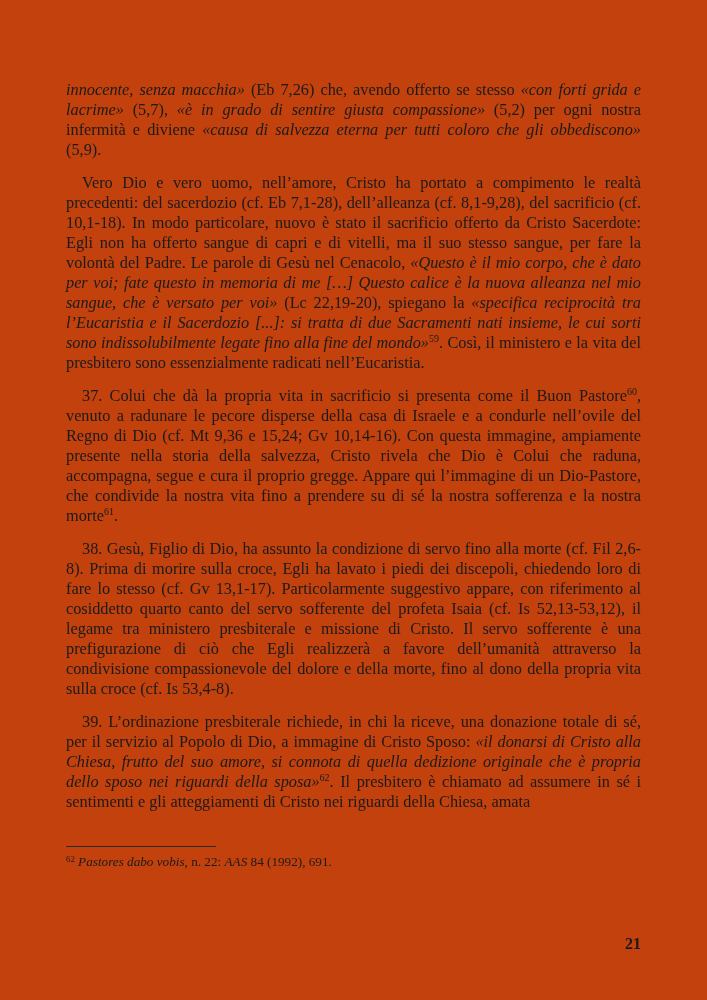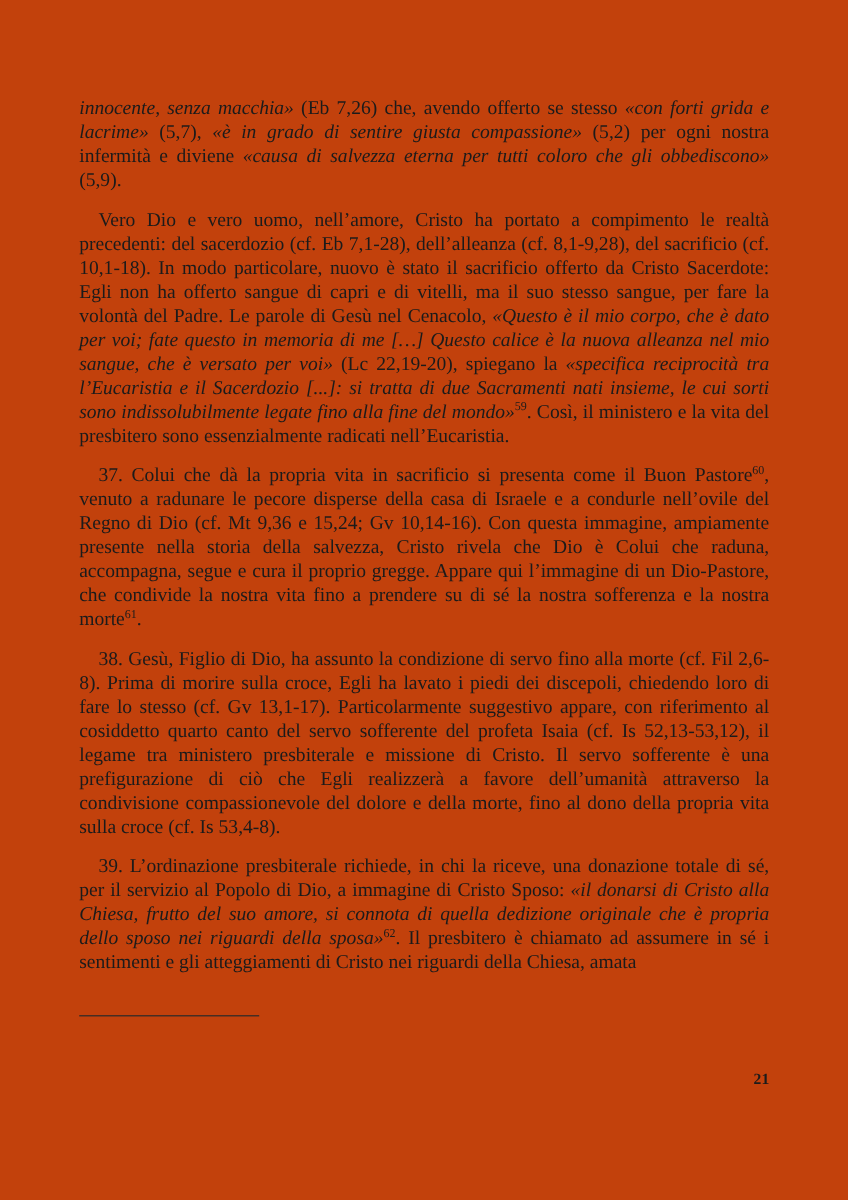--- a/index.html
+++ b/index.html
@@ -64,38 +64,39 @@
   .footnote sup {
     font-size: 8.8px;
     top: -4px;
   }
   .sc {
     font-variant: small-caps;
   }
   .page-number {
     position: absolute;
     right: 66px;
-    top: 890px;
-    font-size: 13px;
+    top: 935px;
+    font-size: 16px;
     line-height: 18px;
     font-weight: bold;
   }
 </style>
 </head>
 <body>
 
 <div class="page">
 
   <div class="text-block">
     <p class="para"><i>innocente, senza macchia»</i><span> (Eb 7,26) che, avendo offerto se stesso </span><i>«con forti grida e lacrime»</i><span> (5,7), </span><i>«è in grado di sentire giusta compassione»</i><span> (5,2) per ogni nostra infermità e diviene </span><i>«causa di salvezza eterna per tutti coloro che gli obbediscono»</i><span> (5,9).</span></p>
     <p class="para indent"><span>Vero Dio e vero uomo, nell’amore, Cristo ha portato a compimento le realtà precedenti: del sacerdozio (cf. Eb 7,1-28), dell’alleanza (cf. 8,1-9,28), del sacrificio (cf. 10,1-18). In modo particolare, nuovo è stato il sacrificio offerto da Cristo Sacerdote: Egli non ha offerto sangue di capri e di vitelli, ma il suo stesso sangue, per fare la volontà del Padre. Le parole di Gesù nel Cenacolo, </span><i>«Questo è il mio corpo, che è dato per voi; fate questo in memoria di me […] Questo calice è la nuova alleanza nel mio sangue, che è versato per voi»</i><span> (Lc 22,19-20), spiegano la </span><i>«specifica reciprocità tra l’Eucaristia e il Sacerdozio [...]: si tratta di due Sacramenti nati insieme, le cui sorti sono indissolubilmente legate fino alla fine del mondo»</i><sup>59</sup><span>. Così, il ministero e la vita del presbitero sono essenzialmente radicati nell’Eucaristia.</span></p>
     <p class="para indent"><span>37. Colui che dà la propria vita in sacrificio si presenta come il Buon Pastore</span><sup>60</sup><span>, venuto a radunare le pecore disperse della casa di Israele e a condurle nell’ovile del Regno di Dio (cf. Mt 9,36 e 15,24; Gv 10,14-16). Con questa immagine, ampiamente presente nella storia della salvezza, Cristo rivela che Dio è Colui che raduna, accompagna, segue e cura il proprio gregge. Appare qui l’immagine di un Dio-Pastore, che condivide la nostra vita fino a prendere su di sé la nostra sofferenza e la nostra morte</span><sup>61</sup><span>.</span></p>
     <p class="para indent"><span>38. Gesù, Figlio di Dio, ha assunto la condizione di servo fino alla morte (cf. Fil 2,6-8). Prima di morire sulla croce, Egli ha lavato i piedi dei discepoli, chiedendo loro di fare lo stesso (cf. Gv 13,1-17). Particolarmente suggestivo appare, con riferimento al cosiddetto quarto canto del servo sofferente del profeta Isaia (cf. Is 52,13-53,12), il legame tra ministero presbiterale e missione di Cristo. Il servo sofferente è una prefigurazione di ciò che Egli realizzerà a favore dell’umanità attraverso la condivisione compassionevole del dolore e della morte, fino al dono della propria vita sulla croce (cf. Is 53,4-8).</span></p>
     <p class="para indent"><span>39. L’ordinazione presbiterale richiede, in chi la riceve, una donazione totale di sé, per il servizio al Popolo di Dio, a immagine di Cristo Sposo: </span><i>«il donarsi di Cristo alla Chiesa, frutto del suo amore, si connota di quella dedizione originale che è propria dello sposo nei riguardi della sposa»</i><sup>62</sup><span>. Il presbitero è chiamato ad assumere in sé i sentimenti e gli atteggiamenti di Cristo nei riguardi della Chiesa, amata</span></p>
   </div>
 
   <div class="footnotes">
     <div class="fn-sep"></div>
+    <div class="footnote"><sup>62</sup><span> </span><i>Pastores dabo vobis</i><span>, n. 22: </span><i>AAS</i><span> 84 (1992), 691.</span></div>
   </div>
 
   <div class="page-number">21</div>
 
 </div>
 
 </body></html>

